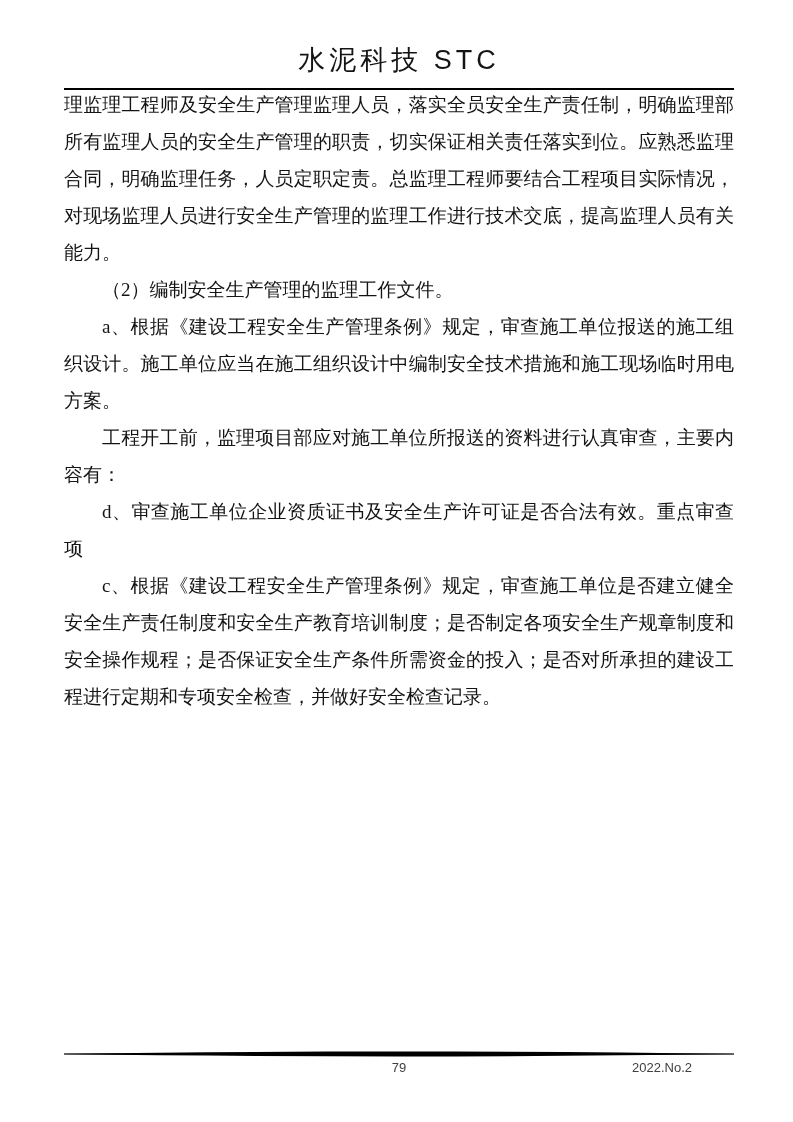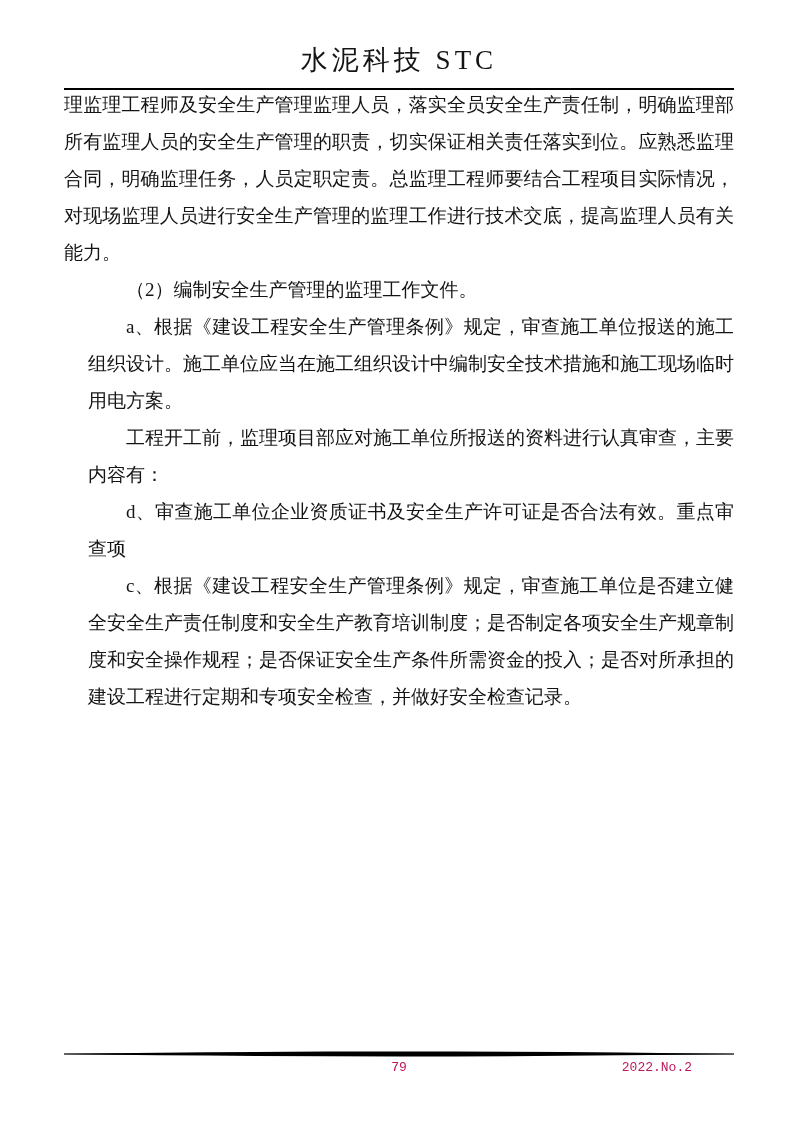--- a/index.html
+++ b/index.html
@@ -23,21 +23,21 @@
     left: 64px;
     width: 670px;
   }
   .journal-title {
     margin: 0;
     padding-top: 42px;
     text-align: center;
     font-size: 27px;
     font-weight: normal;
     letter-spacing: 4px;
-    font-family: Liberation Serif, serif;
+    font-family: Liberation Sans, sans-serif;
   }
   .header-rule {
     margin-top: 10px;
     height: 2px;
     background: #000000;
   }
   
   .content {
     position: absolute;
     top: 86px;
@@ -47,41 +47,40 @@
     line-height: 37px;
     text-align: justify;
     text-justify: inter-ideograph;
   }
   .content p.para {
     margin: 0;
     padding: 0;
   }
   .content p.para.indent {
     text-indent: 2em;
-    margin-left: 24px;
   }
   
   .footer {
     position: absolute;
     left: 64px;
     top: 1050px;
     width: 670px;
   }
   .footer-rule {
     display: block;
     width: 670px;
     height: 8px;
   }
   .footer-row {
     position: relative;
     width: 670px;
     height: 20px;
-    font-family: Liberation Mono, monospace;
+    font-family: Liberation Sans, sans-serif;
     font-size: 13px;
-    color: #be185d;
+    color: #404040;
   }
   .page-number {
     position: absolute;
     left: 0;
     right: 0;
     top: 2px;
     text-align: center;
   }
   .issue-label {
     position: absolute;

